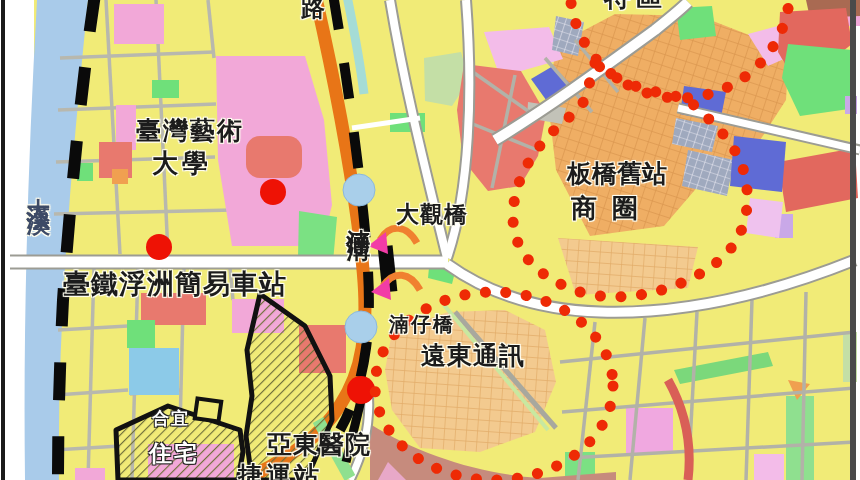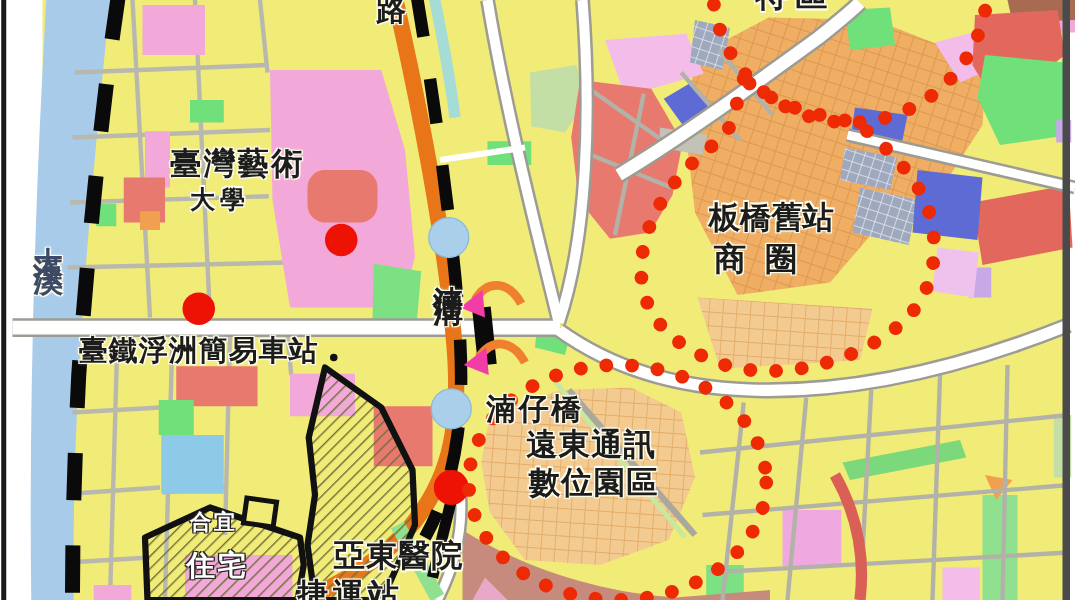--- a/index.html
+++ b/index.html
@@ -202,26 +202,26 @@
   <g>
     <rect x="1" y="0" width="4" height="480" fill="#1a1a1a"></rect>
     <rect x="850" y="0" width="6" height="480" fill="#4a4a4a"></rect>
   </g>
 </svg>
 
 <div class="lbl v blue-ink" style="left:24px;top:178px;font-size:24px;letter-spacing:7px;">大漢溪</div>
 <div class="lbl" style="left:301px;top:-6px;font-size:24px;">路</div>
 <div class="lbl" style="left:604px;top:-18px;font-size:26px;letter-spacing:6px;">特區</div>
 <div class="lbl" style="left:136px;top:116px;font-size:25px;letter-spacing:2px;">臺灣藝術</div>
-<div class="lbl" style="left:152px;top:148px;font-size:20px;letter-spacing:4px;">大學</div>
-<div class="lbl" style="left:63px;top:268px;font-size:23px;letter-spacing:1px;">臺鐵浮洲簡易車站</div>
+<div class="lbl" style="left:152px;top:148px;font-size:26px;letter-spacing:4px;">大學</div>
+<div class="lbl" style="left:63px;top:268px;font-size:27px;letter-spacing:1px;">臺鐵浮洲簡易車站</div>
+<div class="lbl" style="left:396px;top:201px;font-size:23px;letter-spacing:1px;">大觀橋</div>
 <div class="lbl v" style="left:344px;top:209px;font-size:24px;letter-spacing:4px;">湳仔溝</div>
-<div class="lbl" style="left:389px;top:313px;font-size:24px;letter-spacing:2px;">湳仔橋</div>
+<div class="lbl" style="left:389px;top:313px;font-size:20px;letter-spacing:2px;">湳仔橋</div>
 <div class="lbl" style="left:571px;top:193px;font-size:26px;letter-spacing:3px;">商 圈</div>
 <div class="lbl" style="left:567px;top:159px;font-size:25px;">板橋舊站</div>
 <div class="lbl" style="left:421px;top:341px;font-size:25px;letter-spacing:1px;text-align:right;">遠東通訊</div>
-<div class="lbl" style="left:423px;top:371px;font-size:25px;letter-spacing:1px;">數位園區</div>
 <div class="lbl inv" style="left:152px;top:408px;font-size:17px;letter-spacing:2px;">合宜</div>
 <div class="lbl inv" style="left:149px;top:440px;font-size:23px;letter-spacing:2px;">住宅</div>
 <div class="lbl" style="left:231px;top:430px;font-size:25px;letter-spacing:1px;padding-left:36px;">亞東醫院</div>
 <div class="lbl" style="left:238px;top:461px;font-size:25px;letter-spacing:3px;">捷運站</div>
 
 </div>
 
 </body></html>

